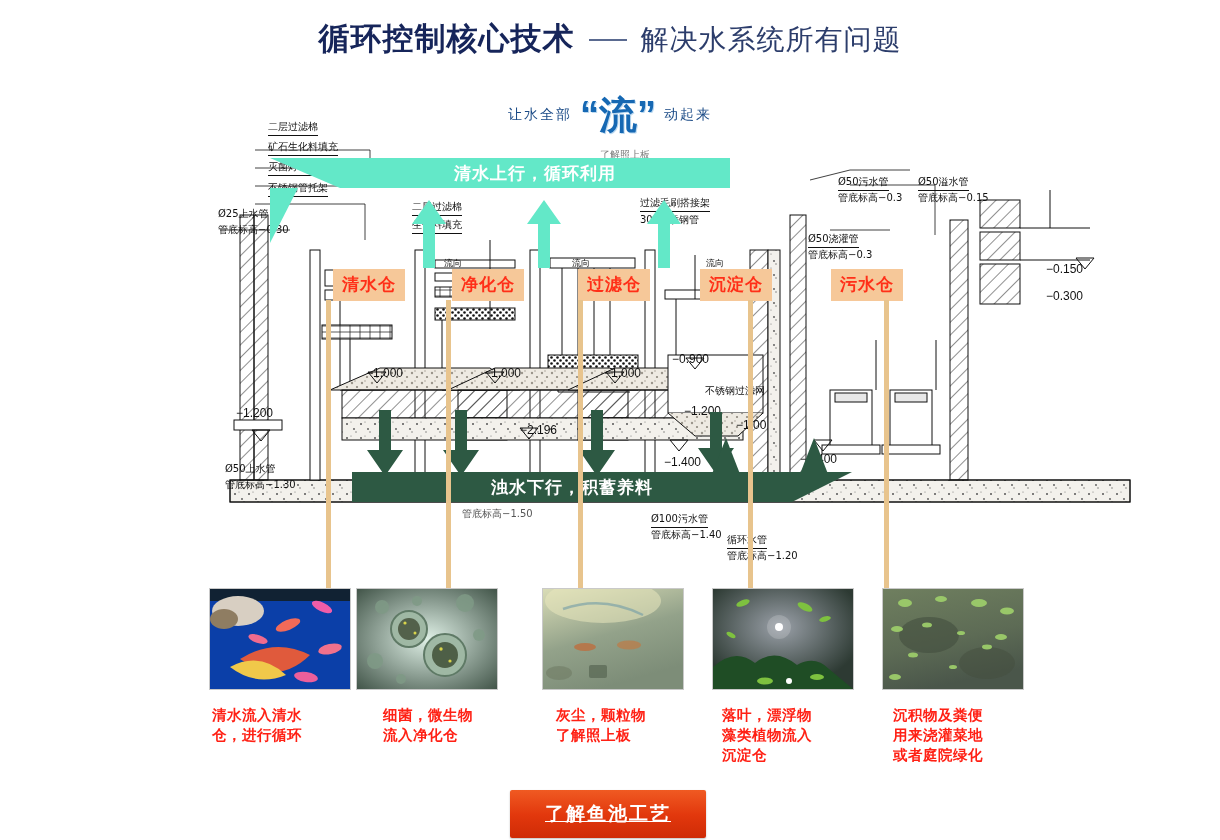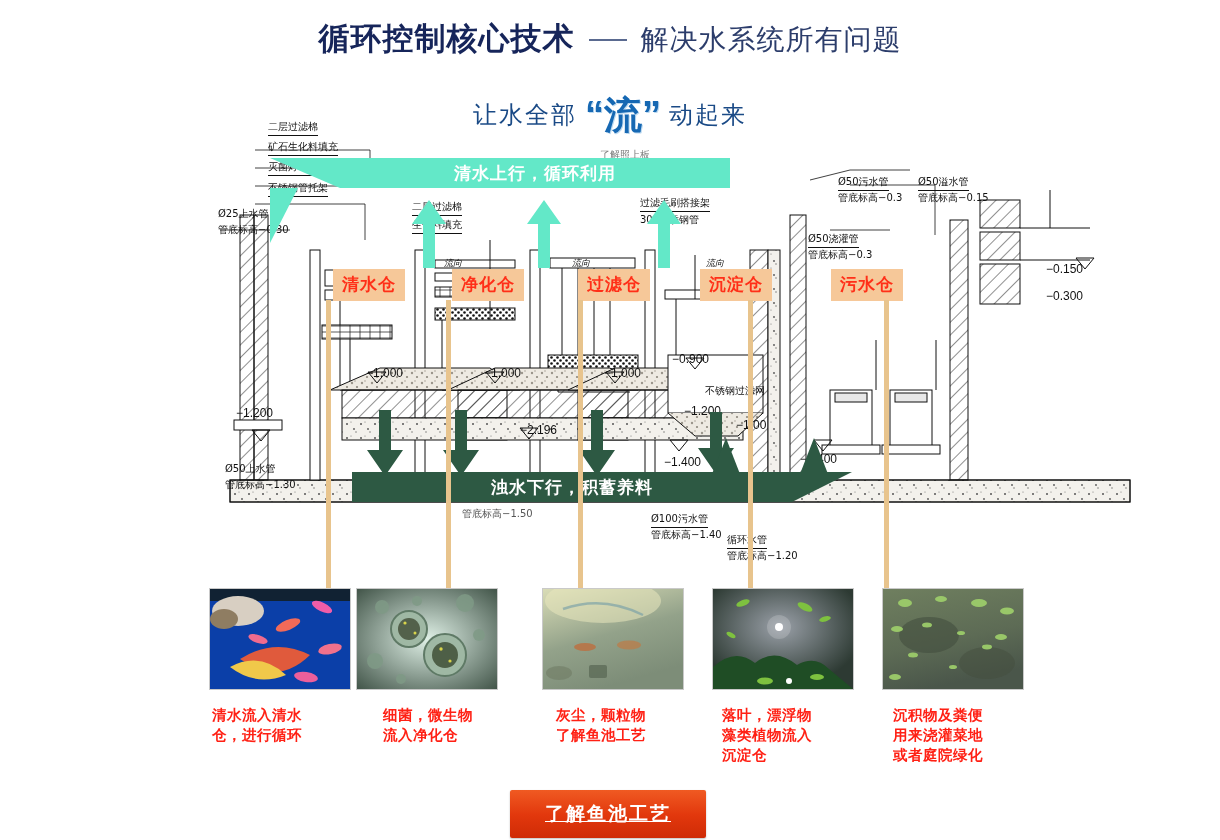--- a/index.html
+++ b/index.html
@@ -21,21 +21,21 @@
     font-family:"DejaVu Sans","Liberation Sans",sans-serif;
   }
   .title-dash{display:inline-block;width:38px;height:2px;background:#5a6a90;
     position:relative;top:-8px;margin:0 4px;}
   .title-sub{font-size:28px;color:#2c3d6b;letter-spacing:1px;}
 
   .subtitle-row{
     position:absolute;left:0;top:96px;width:1220px;
     display:flex;align-items:center;justify-content:center;gap:8px;
   }
-  .sub-plain{font-size:24px;color:#1a4a86;letter-spacing:2px;}
+  .sub-plain{font-size:14px;color:#1a4a86;letter-spacing:2px;}
   .sub-big{font-size:38px;font-weight:bold;color:#1668b3;
     text-shadow:1px 1px 0 #bcd9f0;letter-spacing:0px;line-height:1;}
 
   
   .drawing{position:absolute;left:190px;top:140px;width:1000px;height:430px;}
   .drawing svg{position:absolute;left:0;top:0;}
 
   
   .banner{
     position:absolute;display:flex;align-items:center;
@@ -102,21 +102,21 @@
   }
 
   
   .ann{
     position:absolute;font-size:10px;color:#111;white-space:nowrap;
     font-family:"DejaVu Sans","Liberation Sans",sans-serif;
   }
   .ann.u{border-bottom:1px solid #111;padding-bottom:1px;}
   .elev{position:absolute;font-size:12px;color:#111;white-space:nowrap;
     font-family:"Liberation Sans",sans-serif;}
-  .flowlab{position:absolute;font-size:9px;color:#111;font-style:italic;}
+  .flowlab{position:absolute;font-size:9px;color:#111;}
 </style>
 </head>
 <body>
 
 <div class="stage">
 
   <div class="title-row">
     <span class="title-main">循环控制核心技术</span>
     <span class="title-dash"></span>
     <span class="title-sub">解决水系统所有问题</span>
@@ -473,21 +473,21 @@
           <ellipse cx="12" cy="88" rx="6" ry="3"></ellipse>
       </g>
     </svg>
   </div>
 
   <div class="cap" style="left:383px;top:705px;white-space:pre-line;">细菌，微生物
 流入净化仓</div>
   <div class="cap" style="left:212px;top:705px;white-space:pre-line;">清水流入清水
 仓，进行循环</div>
   <div class="cap" style="left:556px;top:705px;white-space:pre-line;">灰尘，颗粒物
-了解鱼池工艺</div>
+了解照上板</div>
   <div class="cap" style="left:722px;top:705px;white-space:pre-line;">落叶，漂浮物
 藻类植物流入
 沉淀仓</div>
   <div class="cap" style="left:893px;top:705px;white-space:pre-line;">沉积物及粪便
 用来浇灌菜地
 或者庭院绿化</div>
 
   <button class="cta">了解鱼池工艺</button>
 
 </div>

